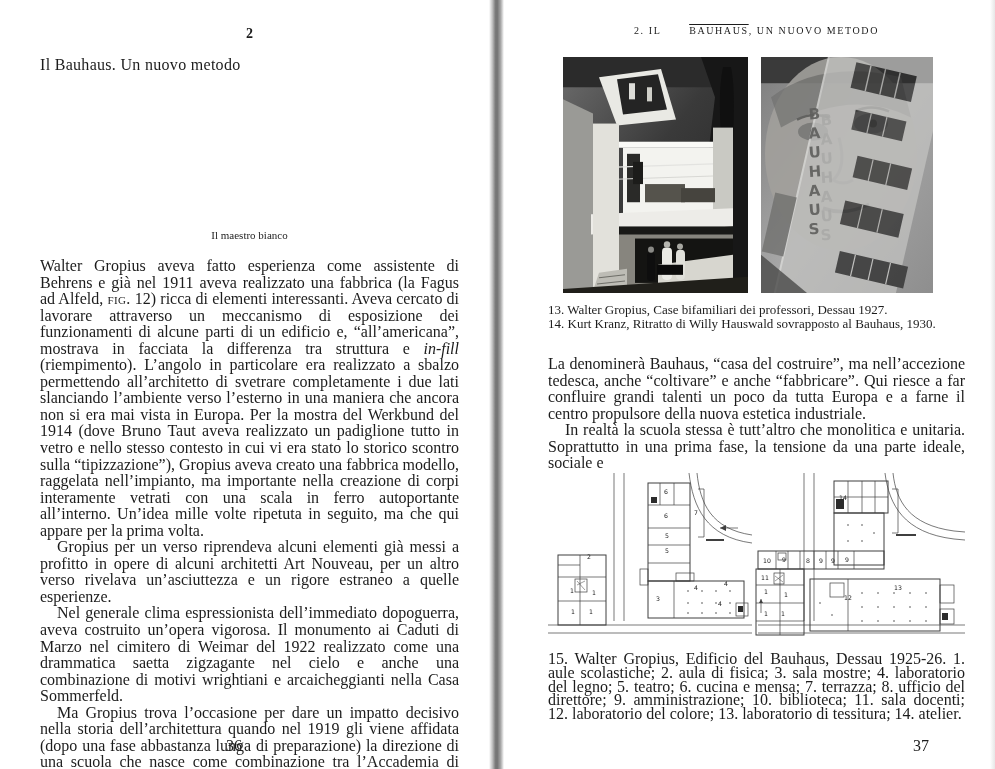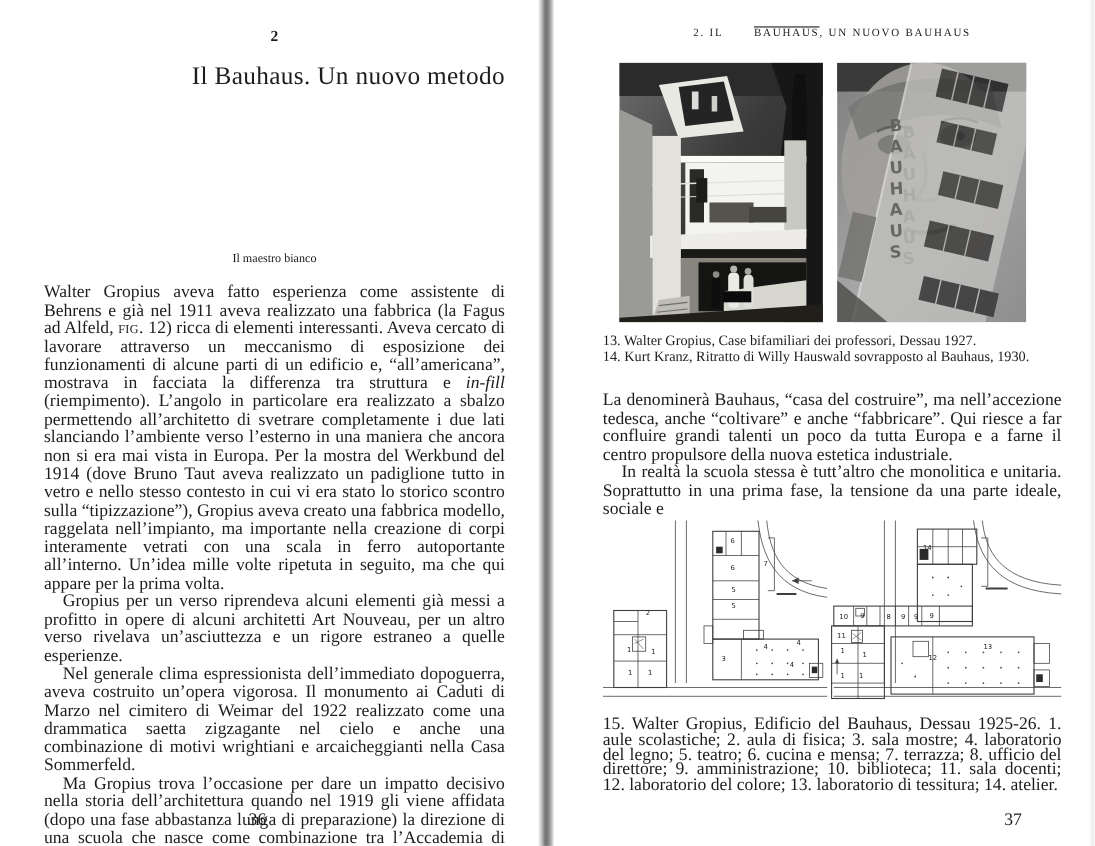--- a/index.html
+++ b/index.html
@@ -6,22 +6,22 @@
   .spread{position:relative;width:995px;height:769px;background:#ffffff;overflow:hidden;
           font-family:"Liberation Serif",serif;color:#1c1c1c;}
   
   .gutter{position:absolute;left:489px;top:0;width:15px;height:769px;
           background:linear-gradient(to right,#ffffff 0%,#c2c2c2 22%,#7b7b7b 42%,#737373 55%,#a8a8a8 78%,#ffffff 100%);}
   .edge-right{position:absolute;right:0;top:0;width:5px;height:769px;
           background:linear-gradient(to right,rgba(255,255,255,0),#e6e6e6);}
   
   .chapter-num{position:absolute;left:40px;top:26px;width:419px;text-align:center;
                font-weight:bold;font-size:14px;}
-  .chapter-title{position:absolute;left:40px;top:56px;width:419px;text-align:right;
-                 font-size:23px;letter-spacing:.3px;}
+  .chapter-title{position:absolute;left:40px;top:56px;width:419px;text-align:left;
+                 font-size:16px;letter-spacing:.3px;}
   .section-heading{position:absolute;left:40px;top:229px;width:419px;text-align:center;font-size:11px;}
   .body-text{position:absolute;text-align:justify;font-size:16px;line-height:16.55px;}
   .body-left{left:40px;top:258px;width:419px;}
   .body-right{left:548px;top:356px;width:417px;}
   .body-text p{margin:0;}
   .body-text p.ind{text-indent:17px;}
   .sc{font-variant:small-caps;letter-spacing:.4px;}
   em{font-style:italic;}
   .folio{position:absolute;font-size:16px;}
   .folio-left{left:226px;top:737px;}
@@ -57,21 +57,21 @@
     <p class="ind">Gropius per un verso riprendeva alcuni elementi già messi a profitto in opere di alcuni architetti Art Nouveau, per un altro verso rivelava un’asciuttezza e un rigore estraneo a quelle esperienze.</p>
     <p class="ind">Nel generale clima espressionista dell’immediato dopoguerra, aveva costruito un’opera vigorosa. Il monumento ai Caduti di Marzo nel cimitero di Weimar del 1922 realizzato come una drammatica saetta zigzagante nel cielo e anche una combinazione di motivi wrightiani e arcaicheggianti nella Casa Sommerfeld.</p>
     <p class="ind">Ma Gropius trova l’occasione per dare un impatto decisivo nella storia dell’architettura quando nel 1919 gli viene affidata (dopo una fase abbastanza lunga di preparazione) la direzione di una scuola che nasce come combinazione tra l’Accademia di Weimar (in precedenza diretta proprio da van de Velde) e una semplice scuola di arti e mestieri.</p>
   </div>
 
   <div class="folio folio-left">36</div>
 
   <div class="gutter"></div>
   <div class="edge-right"></div>
 
-  <div class="running-head"><span>2. IL </span><span class="over">BAUHAUS</span><span>, UN NUOVO BAUHAUS</span></div>
+  <div class="running-head"><span>2. IL </span><span class="over">BAUHAUS</span><span>, UN NUOVO METODO</span></div>
 
   <div class="photo photo13">
     <svg viewBox="0 0 185 234" preserveAspectRatio="none">
       <defs>
         <linearGradient id="sky13" x1="0" y1="0" x2="1" y2="1">
           <stop offset="0" stop-color="#6e6e6e"></stop>
             <stop offset="0.45" stop-color="#3a3a3a"></stop>
             <stop offset="1" stop-color="#222222"></stop>
         </linearGradient>
       </defs>

